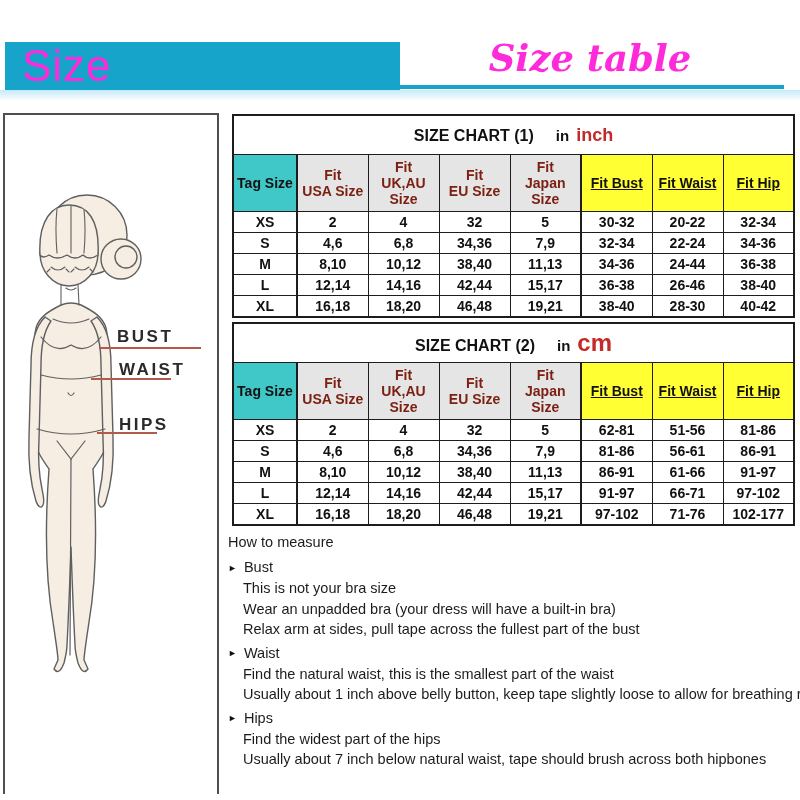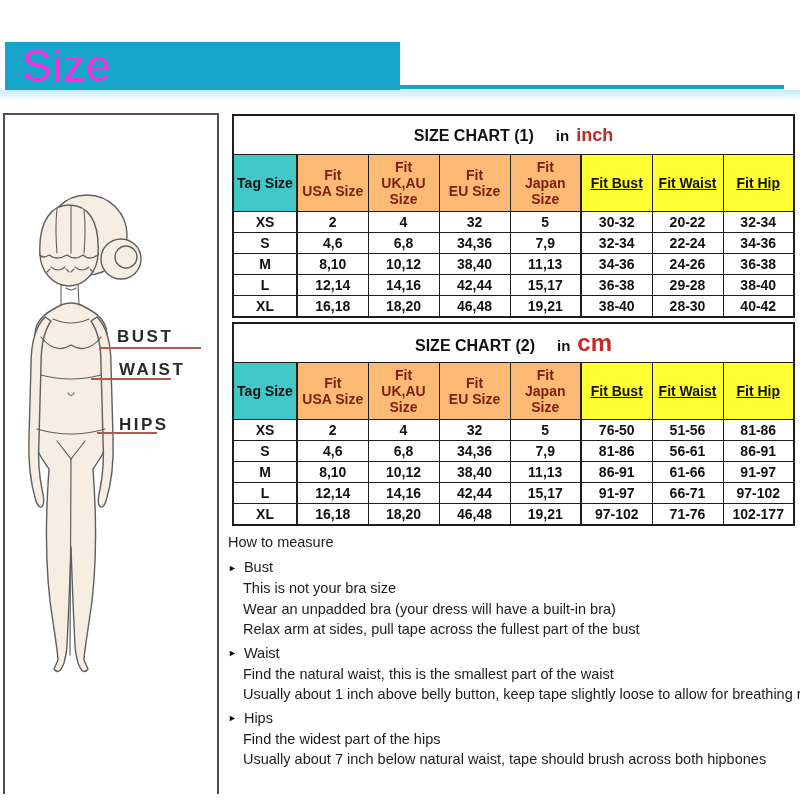--- a/index.html
+++ b/index.html
@@ -34,41 +34,42 @@
   .size-table td,.size-table th{border:1.5px solid #1d1d1d;text-align:center;vertical-align:middle;padding:0;color:#111;}
   .t-inch{top:114px;}
   .t-cm{top:322px;border-radius:6px;}
   .title-cell{height:38px;font-weight:bold;font-size:16px;border-bottom-width:2px;}
   .unit-prefix{margin-left:22px;margin-right:7px;font-weight:bold;font-size:15px;text-align:center;}
   .unit-red{color:#c32a28;font-weight:bold;}
   .unit-inch{font-size:18px;margin-top:23px;}
   .unit-cm{font-size:24px;}
   .header-row th{height:56px;font-size:14px;font-weight:bold;white-space:pre-line;line-height:16px;}
   .tag-cell{background:#40c8c8;font-size:15px;margin-top:48px;}
-  .orange{background:#fdba74;color:#7c2012 !important;}
+  .orange{background:#e5e5e5;color:#7c2012 !important;}
   .yellow{background:#ffff33;text-decoration:underline;}
   .b-thick{border-left-width:2.5px !important;}
   .size-table td.data{height:20px;font-weight:bold;font-size:14px;}
 
   
   .howto{position:absolute;left:228px;top:534px;font-size:14.5px;color:#1c1c1c;white-space:nowrap;}
   .howto-title{margin-bottom:7px;}
   .howto-heading{margin-top:3px;line-height:20.5px;}
   .howto-line{padding-left:15px;line-height:20.5px;}
   .tri{font-size:9px;margin-right:7px;vertical-align:1.5px;color:#111;}
 </style>
 </head>
 <body>
 
 <div class="page">
 
   <div class="banner">
     <div class="banner-text">Size</div>
   </div>
   <div class="thin-rule"></div>
+  <div class="script-title">Size table</div>
   <div class="fade-strip"></div>
 
   <div class="figure-panel">
     <svg width="210" height="676" viewBox="0 0 210 676">
       <g stroke="#5f5f5f" stroke-width="1.4" fill="#f7eee3" stroke-linecap="round" stroke-linejoin="round">
         <path d="M 56 198 C 44 204 34 210 31 221 C 28 233 31 246 35 256 C 32 268 31 277 34 286 C 28 300 26 316 29 330 C 31 344 37 352 44 362 C 39 430 42 480 48 515 C 51 535 53 548 53 553 L 49 562 Q 54 569 59 556 C 61 548 62 542 62 538 C 64 500 65 470 66 440 C 67 470 68 500 70 538 C 70 542 71 548 73 556 Q 78 569 83 562 L 79 553 C 79 548 81 535 84 515 C 90 480 93 430 88 362 C 95 352 101 344 103 330 C 106 316 104 300 98 286 C 101 277 100 268 97 256 C 101 246 104 233 101 221 C 98 210 88 204 76 198 Q 66 194 56 198 Z"></path>
         <path d="M 40 210 C 30 220 26 236 26 258 L 24 330 C 23 355 26 378 31 394 C 33 400 36 402 38 398 C 40 394 38 388 37 382 C 34 368 33 350 34 332 L 36 258 C 36 240 39 224 46 214 Z"></path>
         <path d="M 92 210 C 102 220 106 236 106 258 L 108 330 C 109 355 106 378 101 394 C 99 400 96 402 94 398 C 92 394 94 388 95 382 C 98 368 99 350 98 332 L 96 258 C 96 240 93 224 86 214 Z"></path>
       </g>
       <g stroke="#5f5f5f" stroke-width="1.2" fill="none" stroke-linecap="round">
@@ -163,31 +164,31 @@
       <td class="data">22-24</td>
       <td class="data">34-36</td>
     </tr>
     <tr>
       <td class="data">M</td>
       <td class="data b-thick">8,10</td>
       <td class="data">10,12</td>
       <td class="data">38,40</td>
       <td class="data">11,13</td>
       <td class="data b-thick">34-36</td>
-      <td class="data">24-26</td>
+      <td class="data">24-44</td>
       <td class="data">36-38</td>
     </tr>
     <tr>
       <td class="data">L</td>
       <td class="data b-thick">12,14</td>
       <td class="data">14,16</td>
       <td class="data">42,44</td>
       <td class="data">15,17</td>
       <td class="data b-thick">36-38</td>
-      <td class="data">29-28</td>
+      <td class="data">26-46</td>
       <td class="data">38-40</td>
     </tr>
     <tr>
       <td class="data">XL</td>
       <td class="data b-thick">16,18</td>
       <td class="data">18,20</td>
       <td class="data">46,48</td>
       <td class="data">19,21</td>
       <td class="data b-thick">38-40</td>
       <td class="data">28-30</td>
@@ -228,21 +229,21 @@
       <th class="yellow b-thick">Fit Bust</th>
       <th class="yellow">Fit Waist</th>
       <th class="yellow">Fit Hip</th>
     </tr>
     <tr>
       <td class="data">XS</td>
       <td class="data b-thick">2</td>
       <td class="data">4</td>
       <td class="data">32</td>
       <td class="data">5</td>
-      <td class="data b-thick">76-50</td>
+      <td class="data b-thick">62-81</td>
       <td class="data">51-56</td>
       <td class="data">81-86</td>
     </tr>
     <tr>
       <td class="data">S</td>
       <td class="data b-thick">4,6</td>
       <td class="data">6,8</td>
       <td class="data">34,36</td>
       <td class="data">7,9</td>
       <td class="data b-thick">81-86</td>

